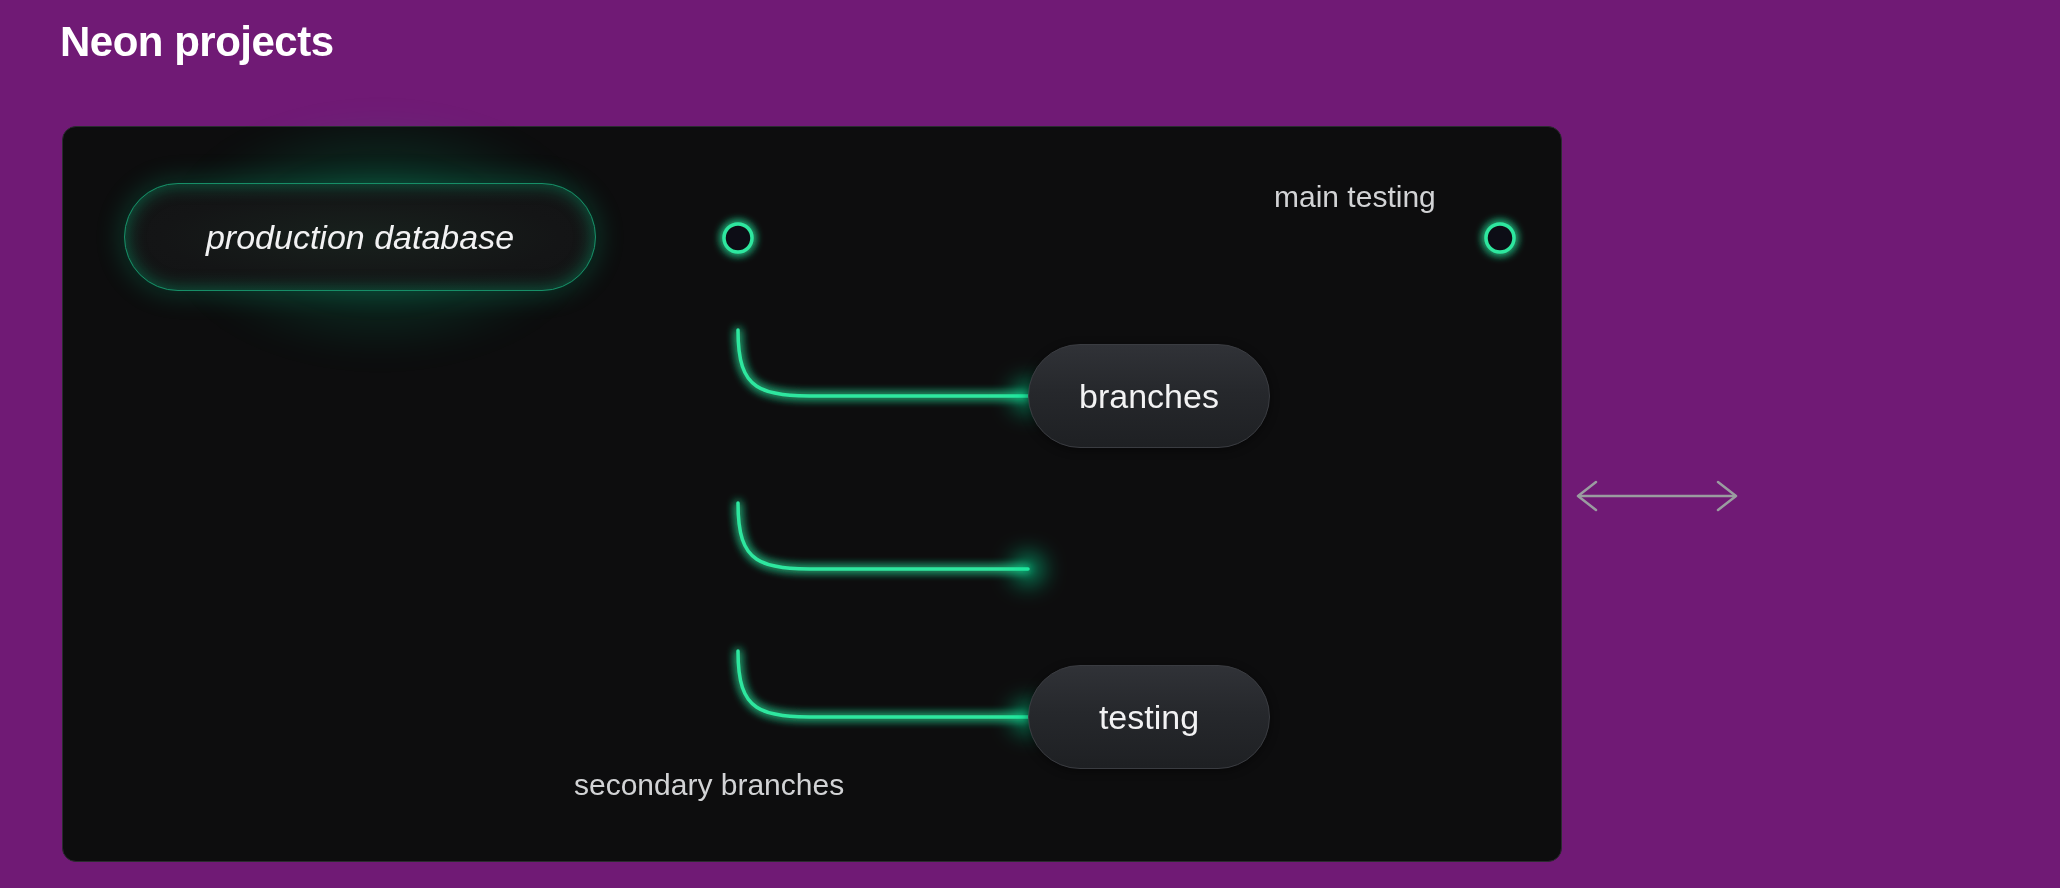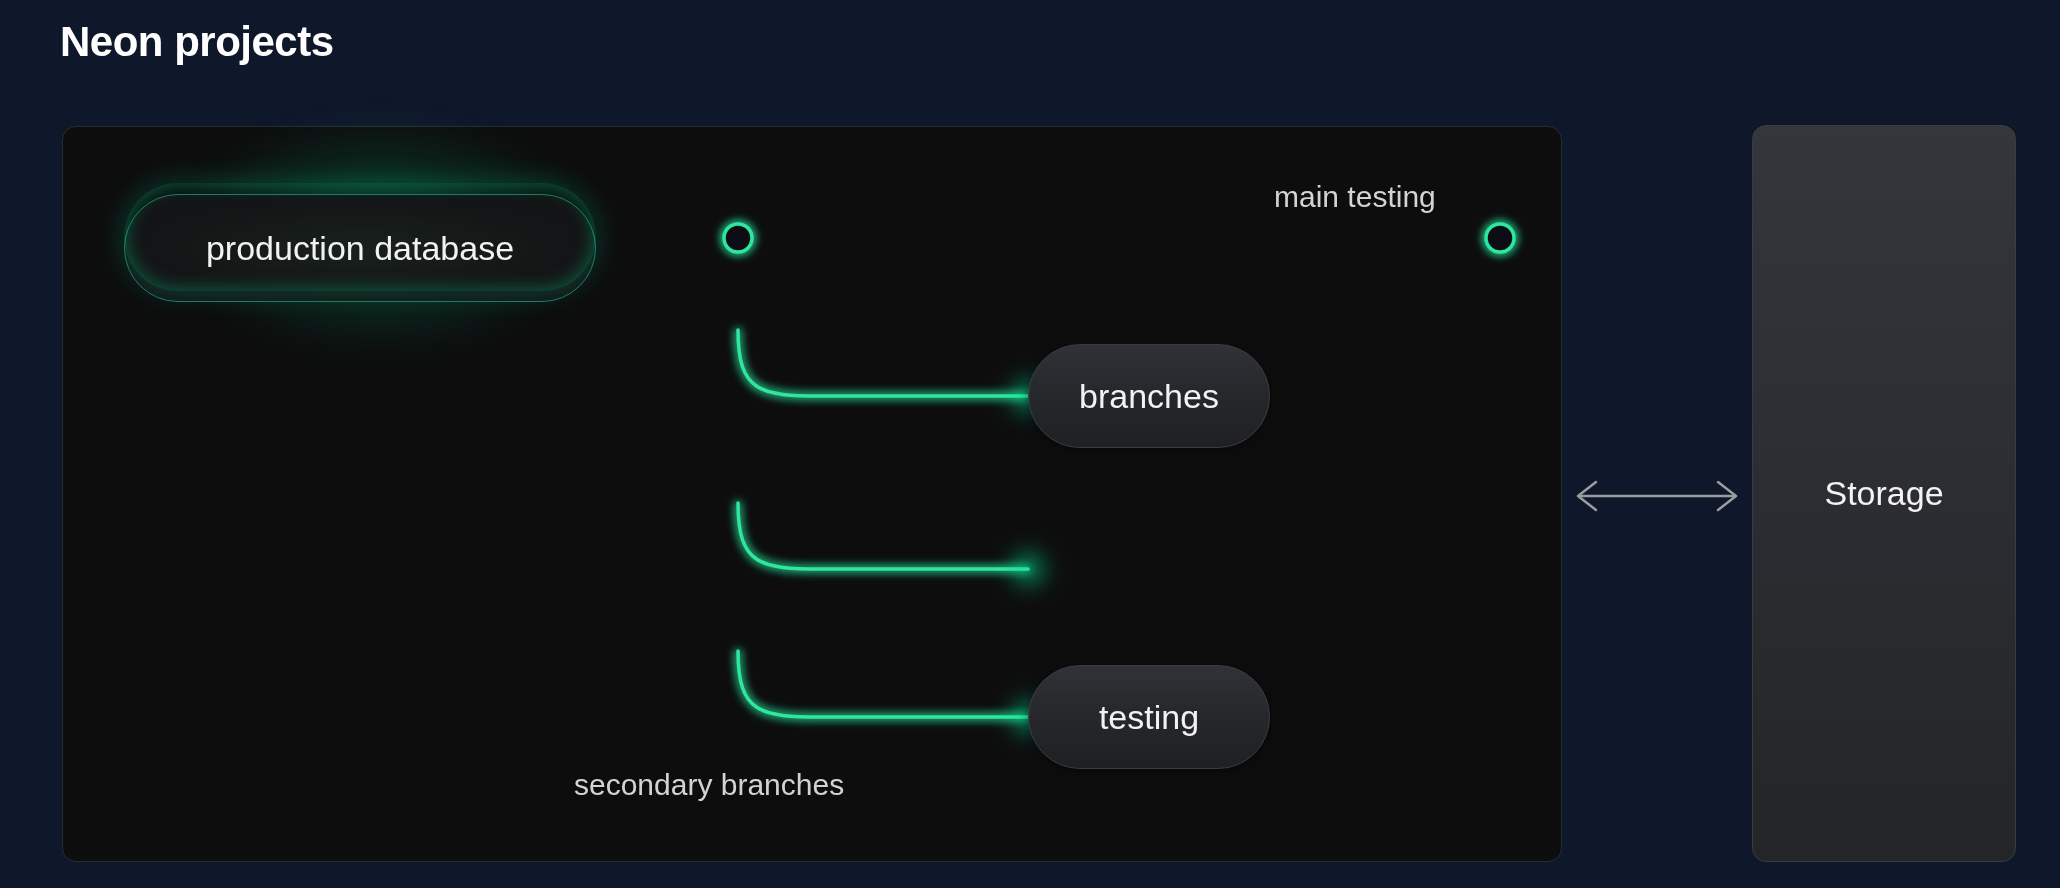--- a/index.html
+++ b/index.html
@@ -11,21 +11,21 @@
     width: 2060px;
     height: 888px;
     overflow: hidden;
     font-family: "Liberation Sans", sans-serif;
     -webkit-font-smoothing: antialiased;
   }
   #root {
     position: relative;
     width: 2060px;
     height: 888px;
-    background: #0f172a;
+    background: #701a75;
   }
 
   
   .page-title {
     position: absolute;
     left: 60px;
     top: 18px;
     font-size: 42px;
     font-weight: 700;
     color: #ffffff;
@@ -63,26 +63,27 @@
     align-items: center;
     justify-content: center;
     border-radius: 999px;
     box-sizing: border-box;
     color: #f2f2f3;
     font-size: 34px;
     white-space: nowrap;
   }
   .pill-prod {
     left: 124px;
-    top: 194px;
+    top: 183px;
     width: 472px;
     height: 108px;
     border: 1.5px solid #14past;
     border: 1.5px solid #1d7a5c;
     background: radial-gradient(ellipse at 50% 50%, #18211d 0%, #141516 60%, #121314 100%);
+    font-style: italic;
   }
   .prod-glow {
     position: absolute;
     left: 170px;
     top: 110px;
     width: 420px;
     height: 250px;
     border-radius: 50%;
     background: radial-gradient(ellipse at 50% 50%, rgba(0,229,153,0.30) 0%, rgba(0,229,153,0.12) 35%, rgba(0,229,153,0.0) 70%);
     filter: blur(14px);
@@ -218,17 +219,14 @@
   <div class="pill pill-branch pill-staging">
     <span>branches</span>
   </div>
   <div class="pill pill-branch pill-testing">
     <span>testing</span>
   </div>
 
   <div class="wire-label label-main-branch">main testing</div>
   <div class="wire-label label-secondary">secondary branches</div>
 
-  <div class="storage-panel">
-    <span class="storage-label">Storage</span>
-  </div>
 
 </div>
 
 </body></html>

